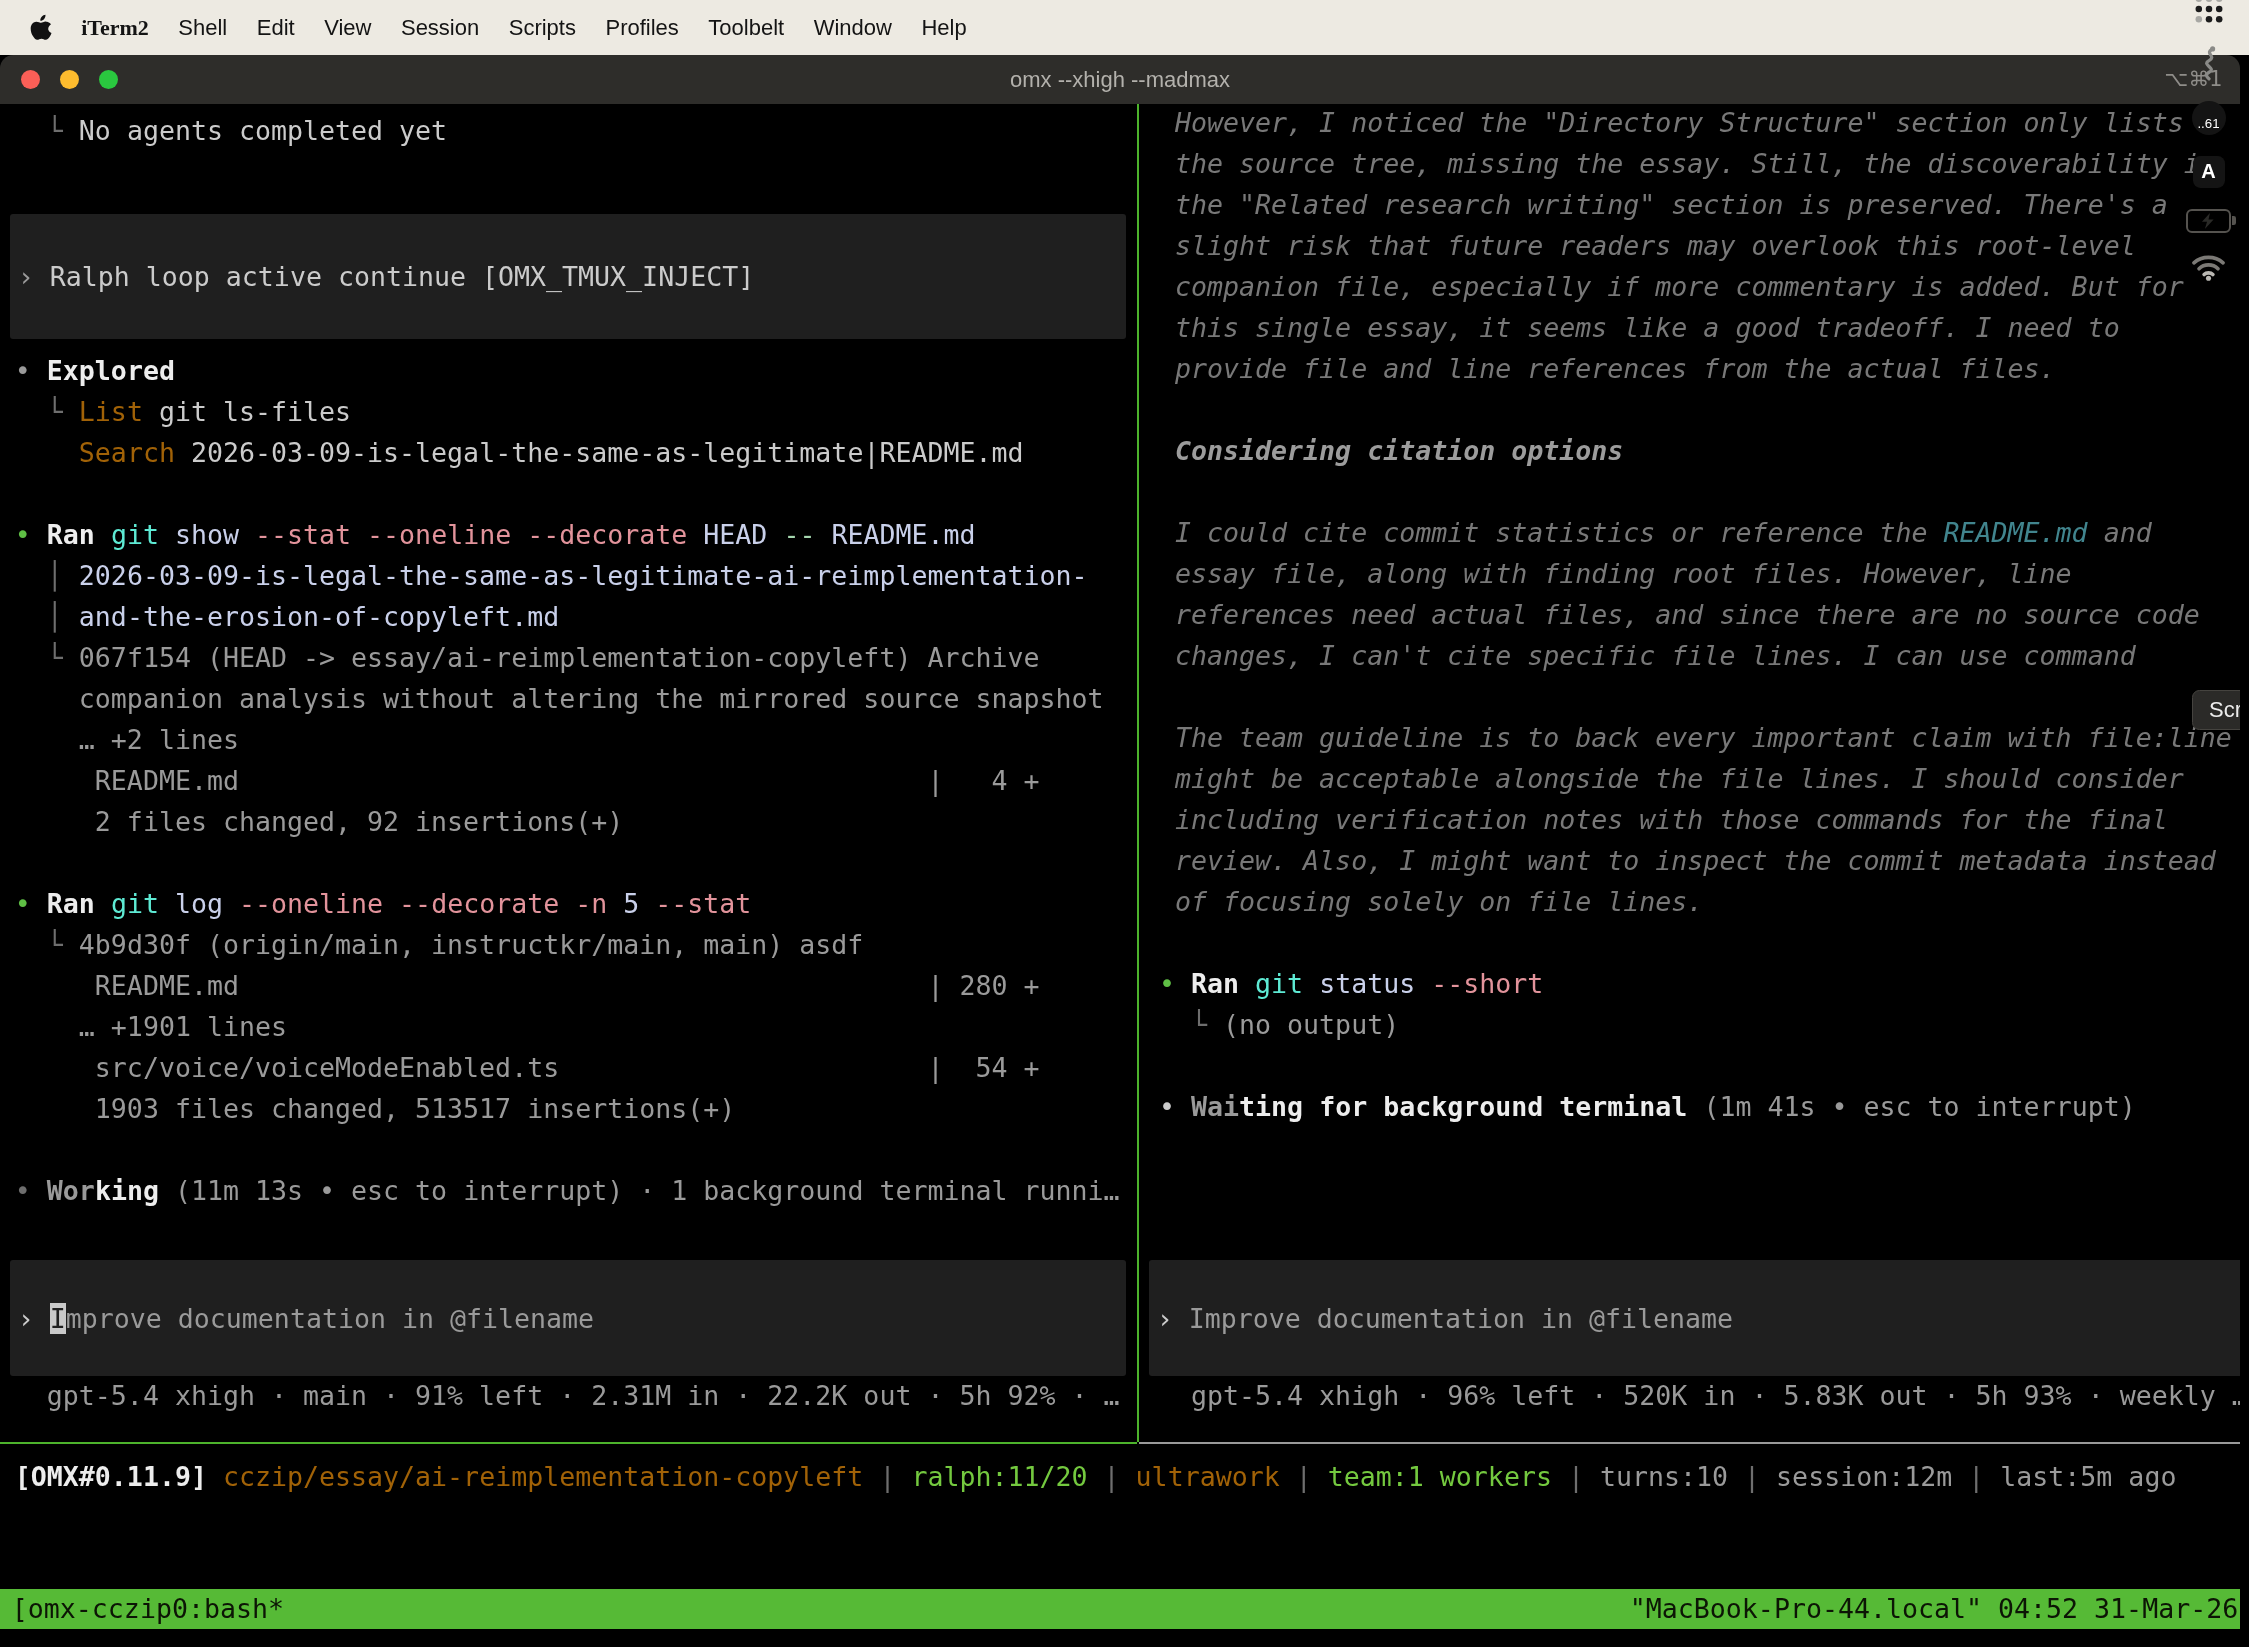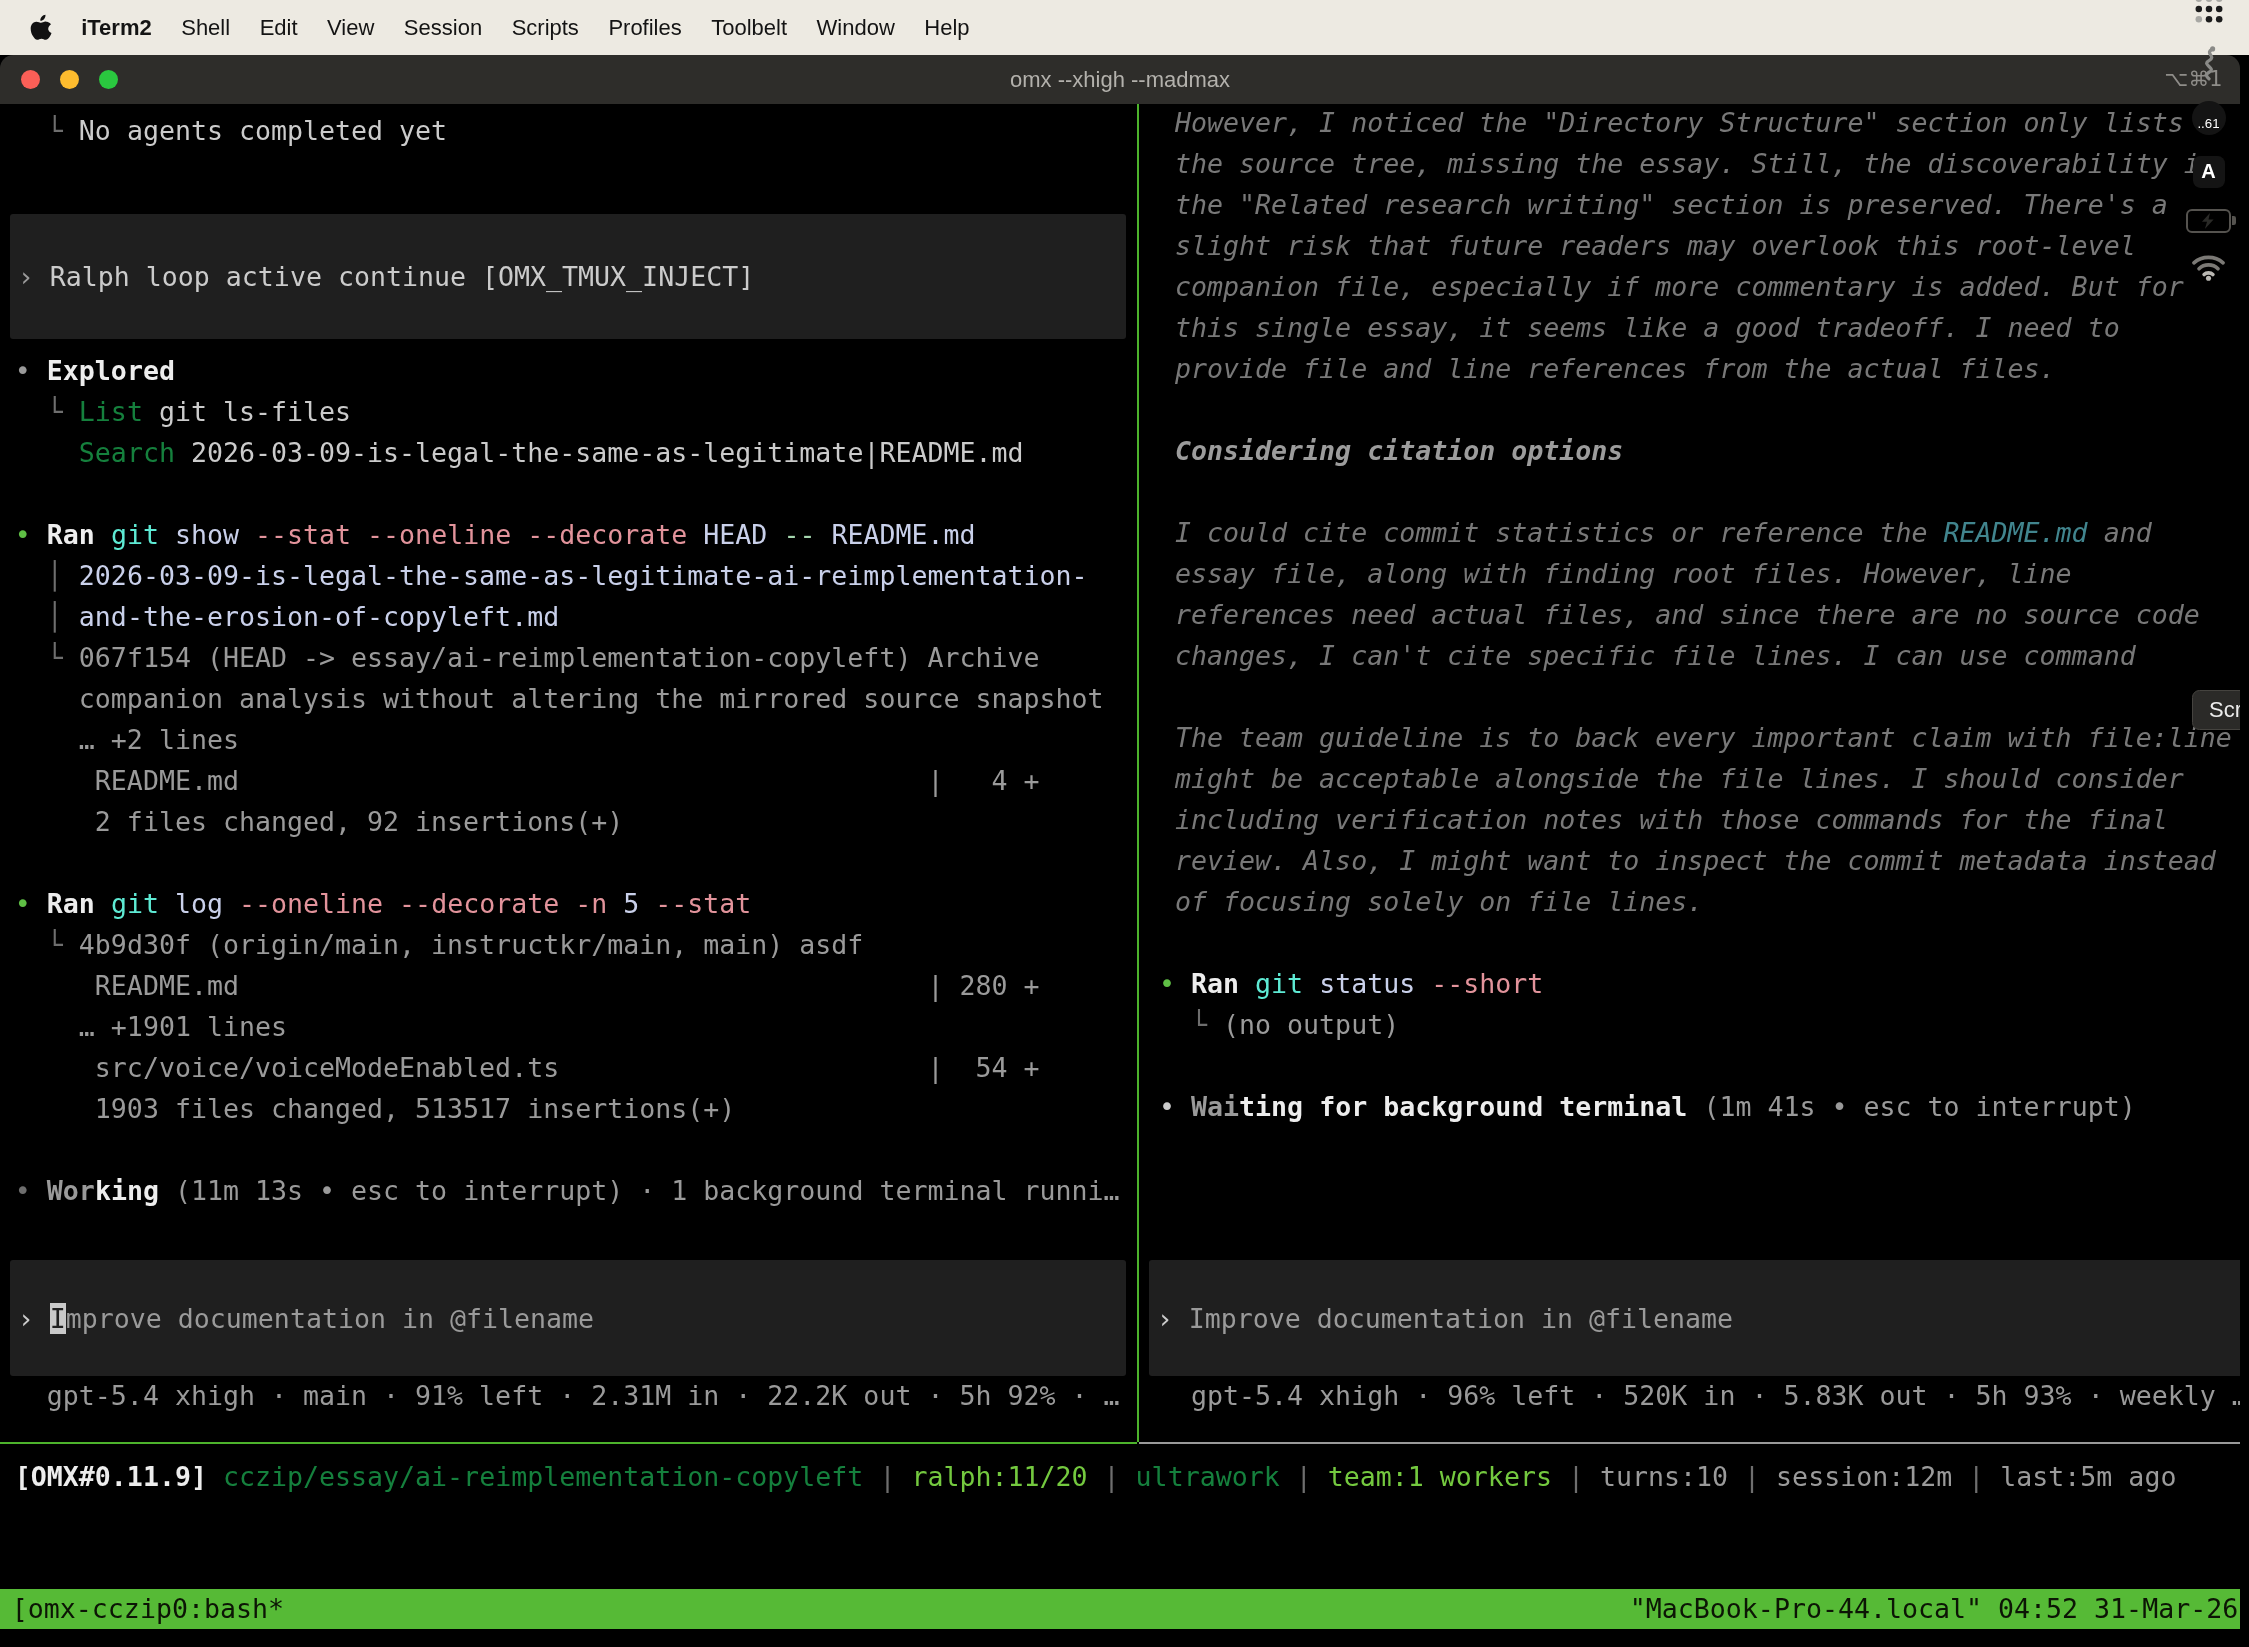--- a/index.html
+++ b/index.html
@@ -5,21 +5,21 @@
   html,body{margin:0;padding:0;background:#000;}
   #screen{position:relative;width:2250px;height:1648px;background:#000;overflow:hidden;
           font-family:"DejaVu Sans Mono",monospace;}
   
   .menubar{position:absolute;top:0;left:0;width:2250px;height:55px;background:#edeae2;
            display:flex;align-items:center;font-family:"Liberation Sans",sans-serif;
            font-size:22px;color:#141414;z-index:6;}
   .apple{margin-left:28px;display:flex;align-items:center;}
   .menu-items{display:flex;gap:29.5px;margin-left:26.6px;}
   .menu-items span{white-space:nowrap;}
-  .menu-items span:first-child{font-weight:bold;}
+  .menu-items span:first-child{font-weight:bold;font-family:Liberation Serif, serif;}
   .statusicons{margin-left:auto;display:flex;align-items:center;gap:20.7px;padding-right:19px;flex-direction:column;}
   .ic{display:flex;align-items:center;justify-content:center;}
   .ic-shot{width:34px;height:34px;background:#e2603b;border-radius:7.4px;position:relative;}
   .ic-shot .inner{position:absolute;inset:6.6px;border:3px solid #fff;border-radius:5.9px;}
   .ic-shot .tail{position:absolute;left:4.4px;bottom:-5.9px;width:0;height:0;
                  border-left:4.4px solid transparent;border-right:7.4px solid transparent;
                  border-top:8.9px solid #e2603b;}
   .ic-shield{width:29.5px;height:35px;background:#262626;border-radius:45% 45% 50% 50%/30% 30% 60% 60%;
              display:grid;grid-template-columns:repeat(3,5.9px);grid-template-rows:repeat(3,5.9px);
              gap:2.2px;align-content:center;justify-content:center;}
@@ -63,21 +63,21 @@
   .omxline{position:absolute;left:14.8px;top:1352px;}
   .tmux{position:absolute;left:0;top:1485px;width:2250px;height:40px;background:#56ba36;
         color:#0c1505;display:flex;justify-content:space-between;padding:0 11.8px;
         box-sizing:border-box;line-height:40px;font-size:26.6px;}
   .tooltip{position:absolute;left:2192px;top:586px;height:38px;line-height:37px;
            background:#2b2a28;border:0.7px solid #45433f;border-radius:7.4px;color:#ececec;
            font-family:"Liberation Sans",sans-serif;font-size:22px;padding:0 16px;z-index:5;
            white-space:nowrap;}
   
   .c-dim{color:#6e6e6e;} .c-gray{color:#9a9a9a;} .c-lt{color:#cbcbcb;} .c-bright{color:#ededed;}
-  .c-teal{color:#15803d;margin-top:20px;} .c-blue{color:#5eead4;margin-top:8px;} .c-lav{color:#c9d0ea;} .c-pink{color:#e2939b;}
+  .c-teal{color:#a16207;margin-top:20px;} .c-blue{color:#5eead4;margin-top:8px;} .c-lav{color:#c9d0ea;} .c-pink{color:#e2939b;}
   .c-grn{color:#a5d6ae;} .c-green{color:#5fbf45;} .c-green2{color:#74c93f;}
   .c-it{color:#787878;font-style:italic;} .c-ith{color:#9c9c9c;font-style:italic;font-weight:bold;}
   .c-tealit{color:#41858e;font-style:italic;}
   .c-cur{background:#c9c9c9;color:#1f1f1f;}
   .b{font-weight:bold;}
 </style>
 </head>
 <body>
 
 <div id="screen">

